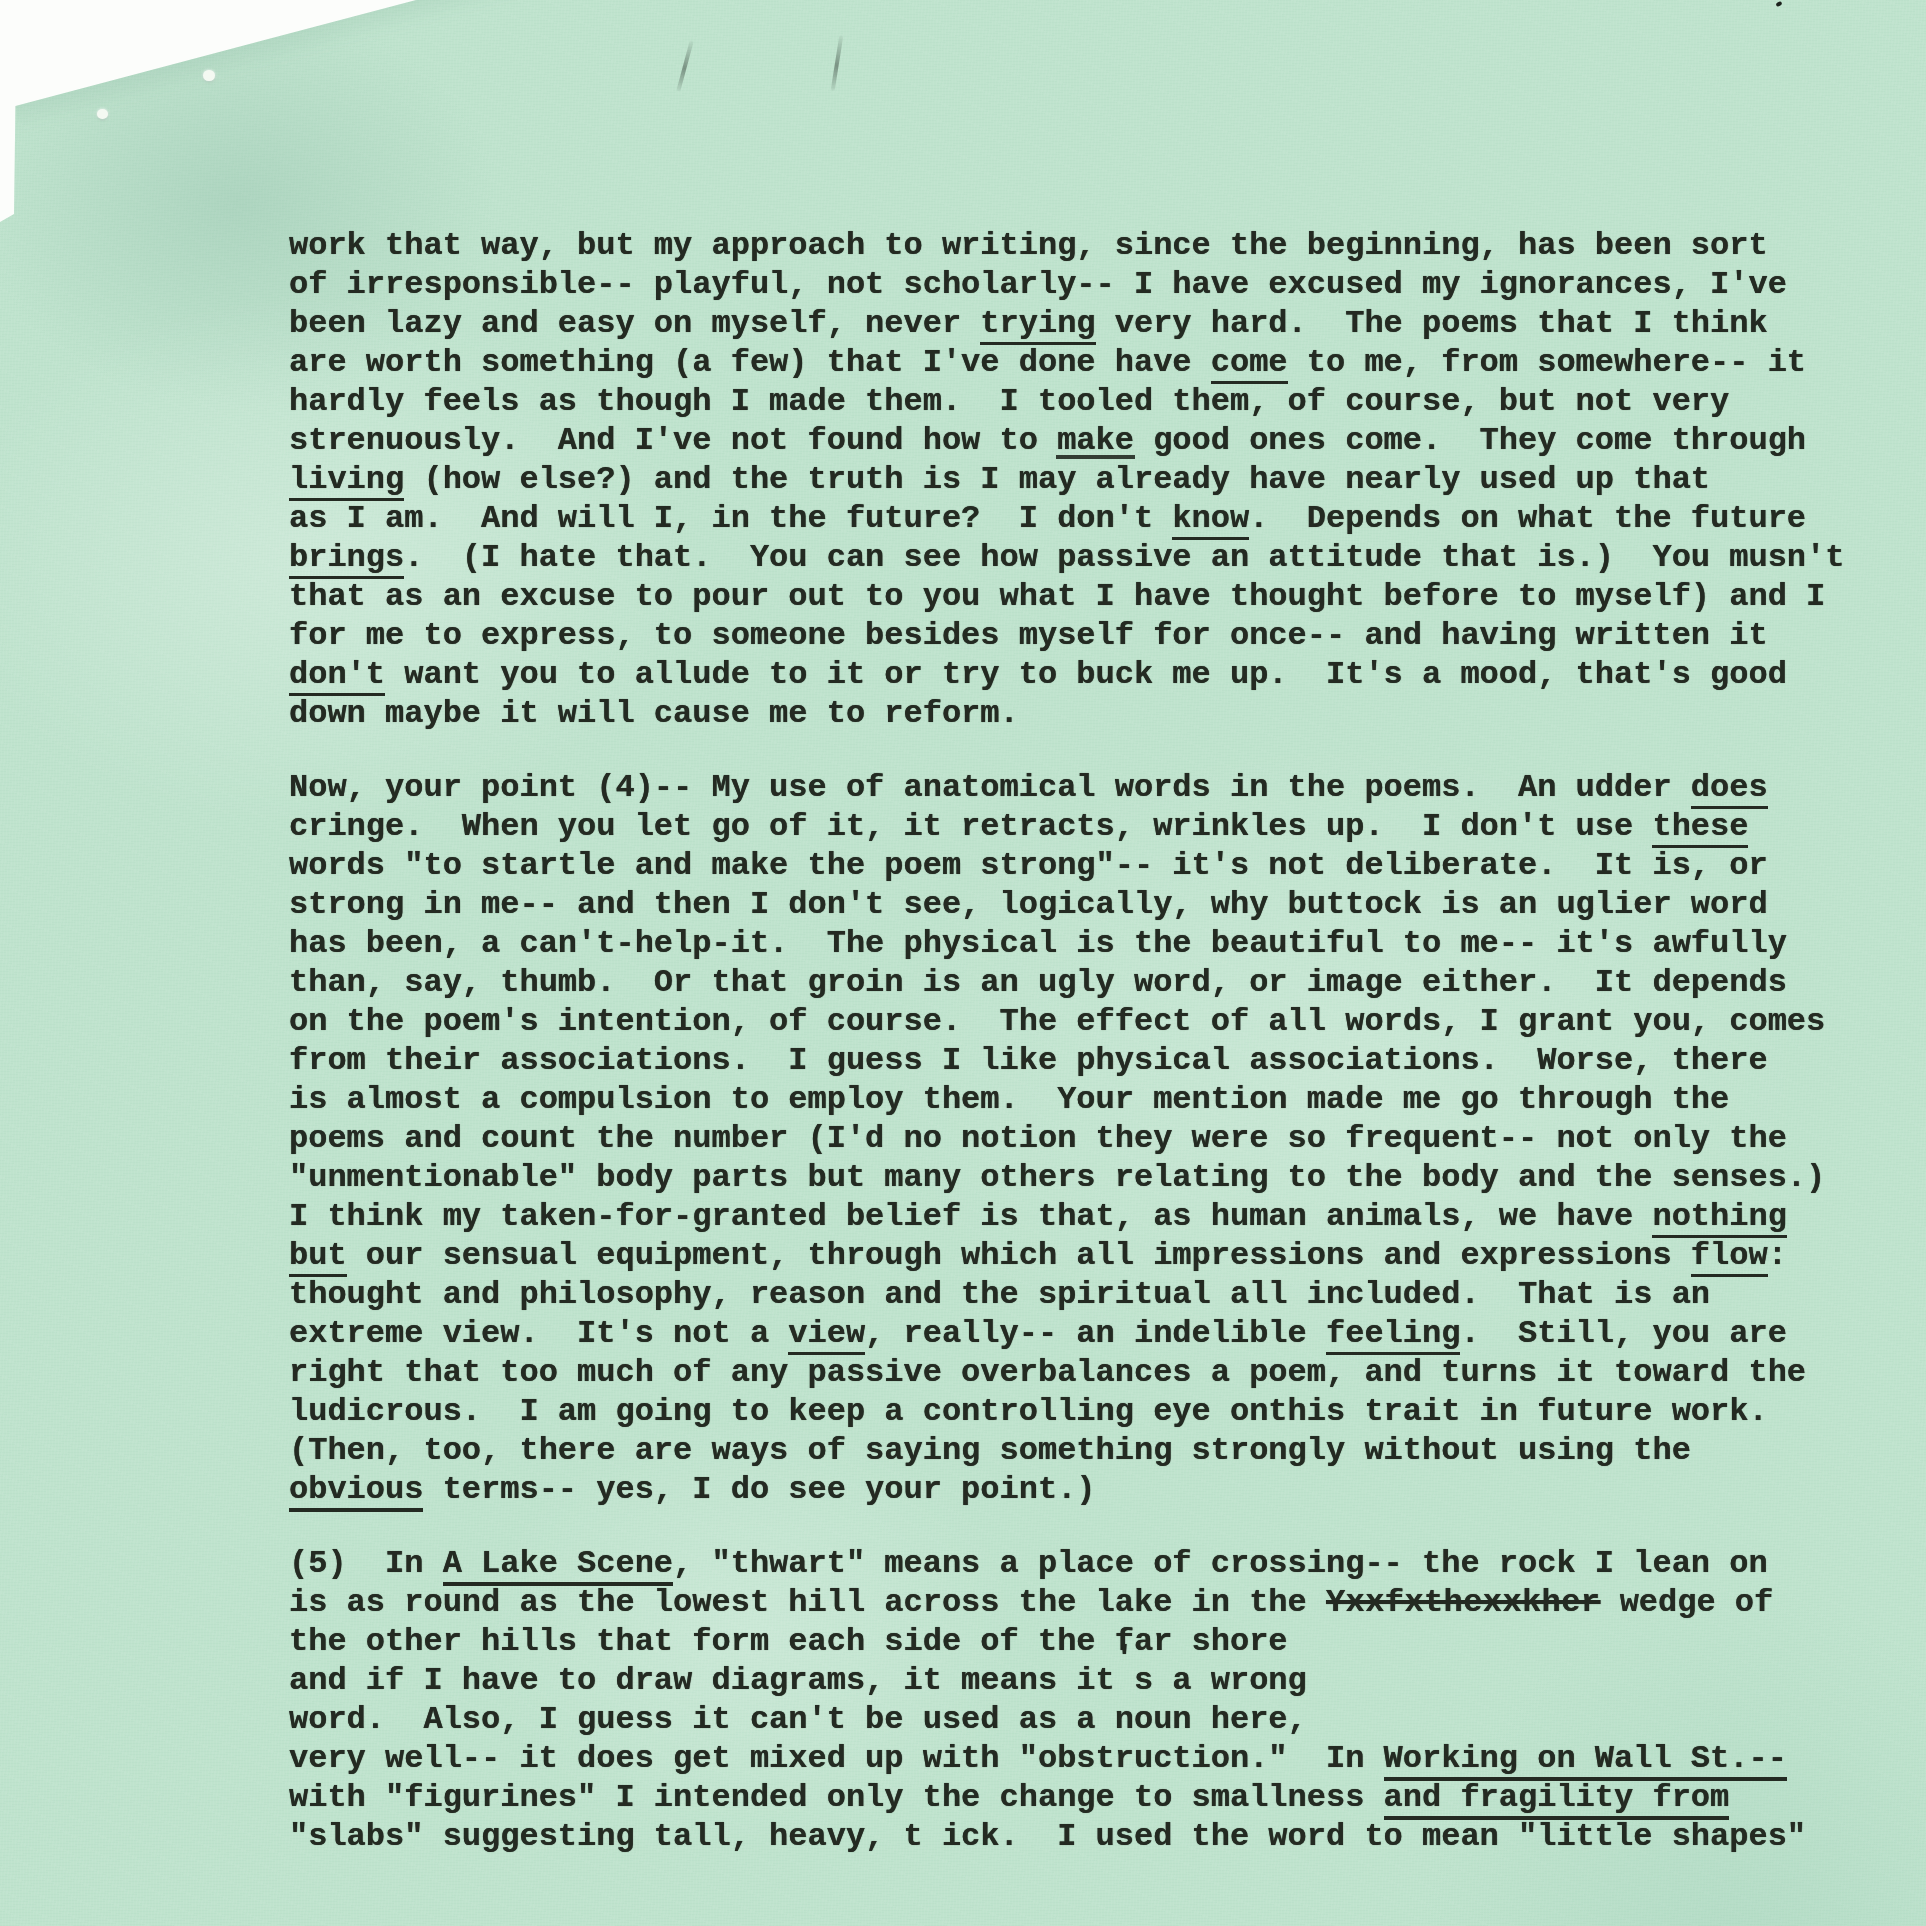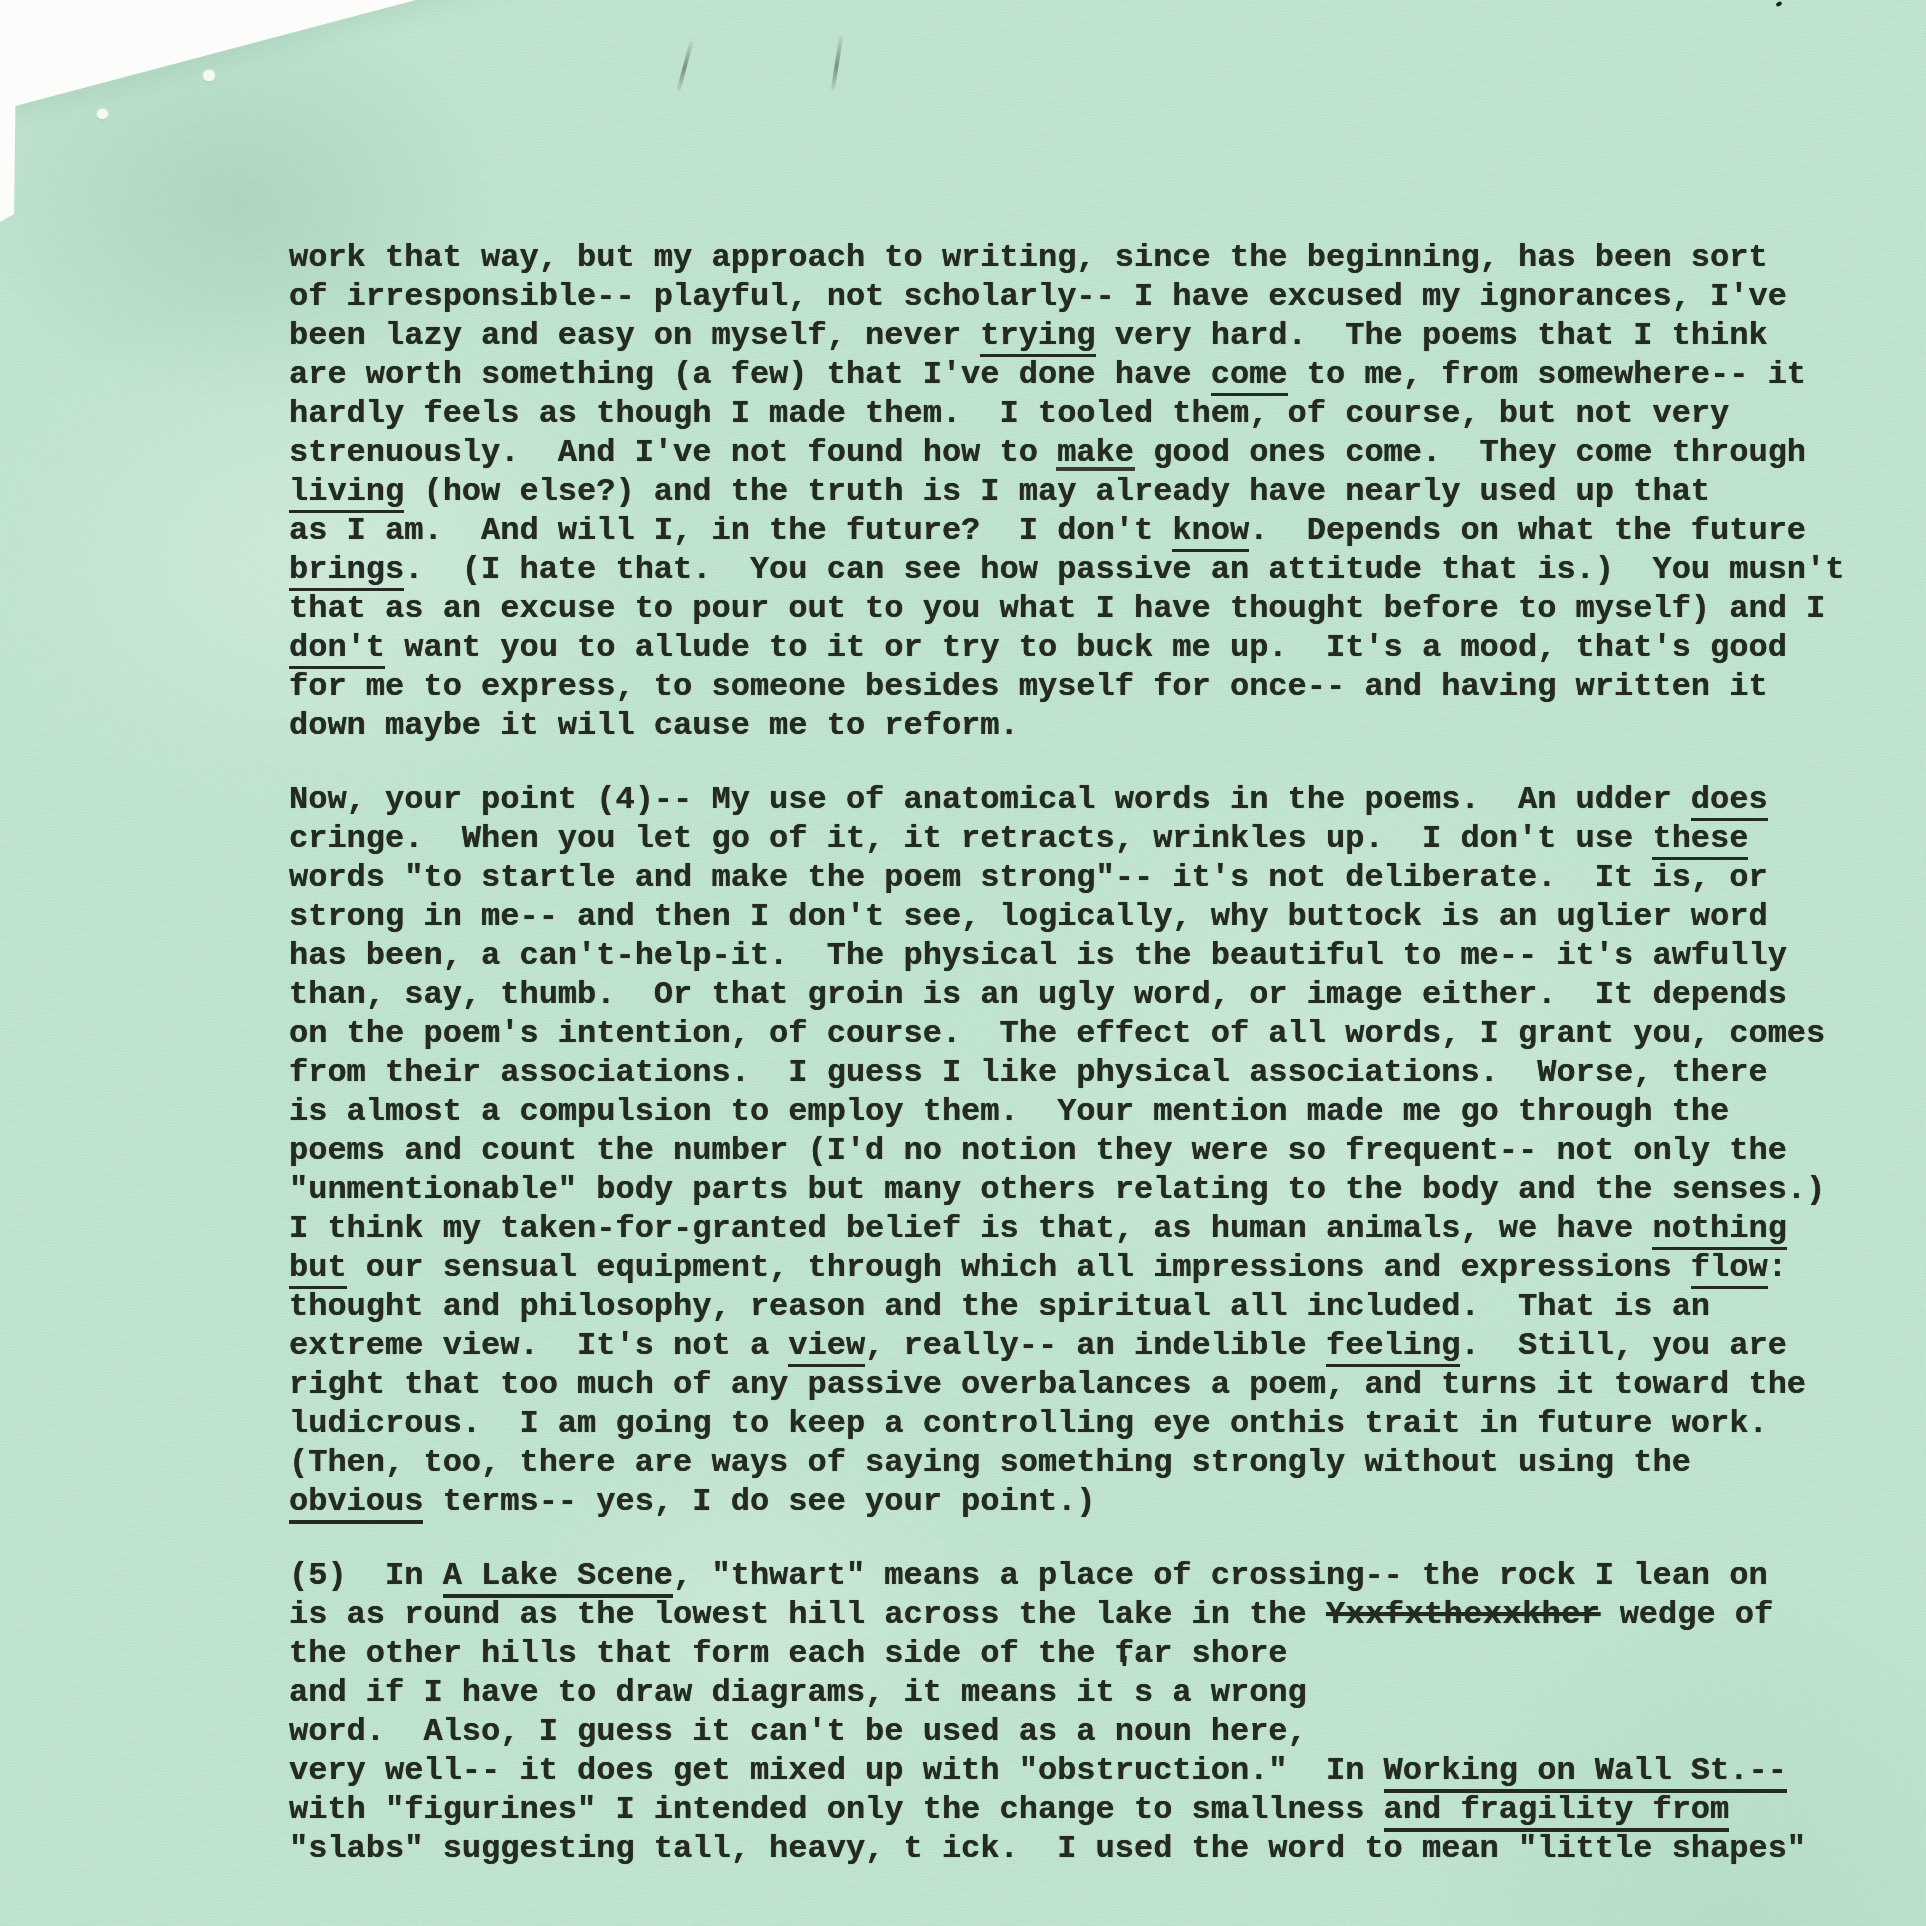--- a/index.html
+++ b/index.html
@@ -44,21 +44,21 @@
   .pencil-mark.m2{left:835px;top:35px;width:3.9px;height:56px;transform:rotate(9deg);}
   .ink-speck{position:absolute;left:1776px;top:1.5px;width:6.2px;height:4.2px;border-radius:50%;
     background:#1c211c;transform:rotate(-30deg);}
   
   .typed{
     position:absolute;left:289px;top:226px;width:1599px;
     font-size:32px;line-height:39px;font-weight:bold;
     color:#242a22;
     text-shadow:0 0 0.8px rgba(28,38,28,0.8), 0.4px 0.4px 0 rgba(28,38,28,0.22);
   }
-  .para{margin:12px 0 35px 0;font-family:Liberation Mono, monospace;}
+  .para{margin:0 0 35px 0;font-family:Liberation Mono, monospace;}
   .para:nth-child(3){margin-bottom:54px;}
   .para:last-child{margin-bottom:0;}
   .ln{white-space:pre;height:39px;}
   .s-u{border-bottom:3.1px solid currentColor;}
   .s-uh{border-bottom:4.2px solid currentColor;}
   .s-ov{position:relative;display:inline-block;}
   .s-ov::after{content:"";position:absolute;left:-1.5px;right:-1.5px;top:-4.6px;height:3.1px;
     background:currentColor;opacity:.9;}
   .s-x{text-decoration:line-through;text-decoration-thickness:3.5px;letter-spacing:0.4px;}
   .s-b{text-shadow:0 0 1.5px currentColor, 0 0 0.8px currentColor;}
@@ -81,22 +81,22 @@
         <div class="ln"><span>work that way, but my approach to writing, since the beginning, has been sort</span></div>
         <div class="ln"><span>of irresponsible-- playful, not scholarly-- I have excused my ignorances, I've</span></div>
         <div class="ln"><span>been lazy and easy on myself, never </span><span class="s-u">trying</span><span> very hard.  The poems that I think</span></div>
         <div class="ln"><span>are worth something (a few) that I've done have </span><span class="s-u">come</span><span> to me, from somewhere-- it</span></div>
         <div class="ln"><span>hardly feels as though I made them.  I tooled them, of course, but not very</span></div>
         <div class="ln"><span>strenuously.  And I've not found how to make good ones come.  They come through</span></div>
         <div class="ln"><span class="s-u">living</span><span> (how else?) and the truth is I ma</span><span class="s-ov">y al</span><span>ready have nearly used up that</span></div>
         <div class="ln"><span>as I am.  And will I, in the future?  I don't </span><span class="s-u">know</span><span>.  Depends on what the future</span></div>
         <div class="ln"><span class="s-u">brings</span><span>.  (I hate that.  You can see how passive an attitude that is.)  You musn't</span></div>
         <div class="ln"><span>that as an excuse to pour out to you what I have thought before to myself) and I</span></div>
+        <div class="ln"><span>for me to express, to someone besides myself for once-- and having written it</span></div>
         <div class="ln"><span class="s-u">don't</span><span> want you to allude to it or try to buck me up.  It's a mood, that's good</span></div>
-        <div class="ln"><span>for me to express, to someone besides myself for once-- and having written it</span></div>
         <div class="ln"><span>down maybe it will cause me to reform.</span></div>
       </div>
       <div class="para">
         <div class="ln"><span>Now, your point (4)-- My use of anatomical words in the poems.  An udder </span><span class="s-u">does</span></div>
         <div class="ln"><span>cringe.  When you let go of it, it retracts, wrinkles up.  I don't use </span><span class="s-u">these</span></div>
         <div class="ln"><span>words "to startle and make the poem strong"-- it's not deliberate.  It is, or</span></div>
         <div class="ln"><span>strong in me-- and then I don't see, logically, why buttock is an uglier word</span></div>
         <div class="ln"><span>has been, a can't-help-it.  The physical is the beautiful to me-- it's awfully</span></div>
         <div class="ln"><span>than, say, thumb.  Or that groin is an ugly word, or image either.  It depends</span></div>
         <div class="ln"><span>on the poem's intention, of course.  The effect of all words, I grant you, comes</span></div>

